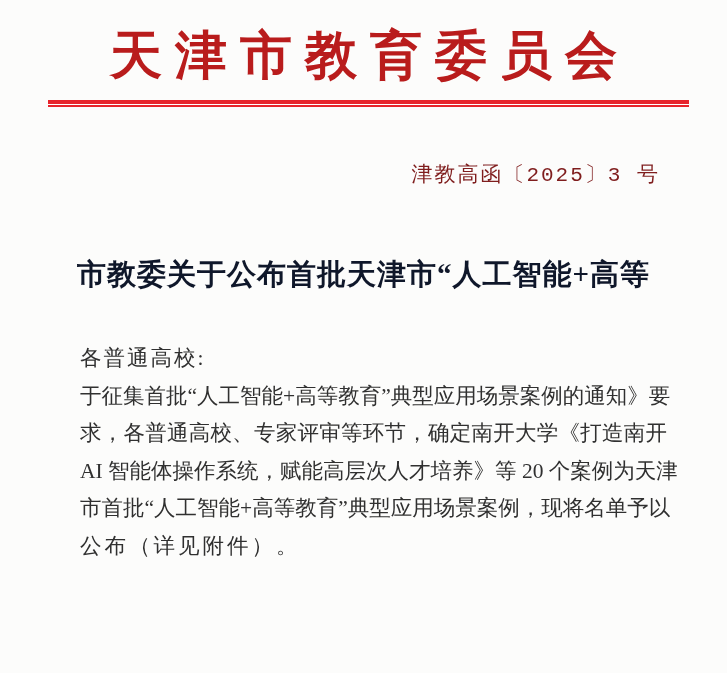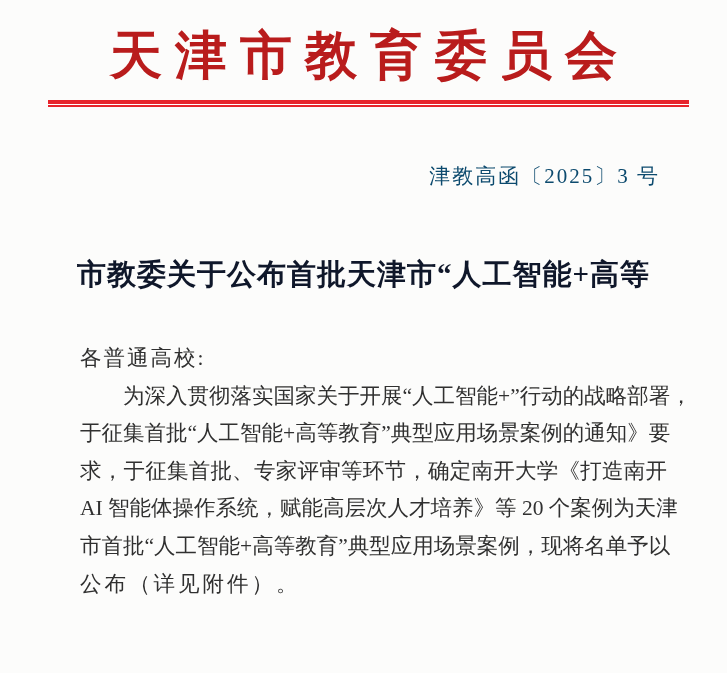--- a/index.html
+++ b/index.html
@@ -44,21 +44,22 @@
     background: #ffffff;
   }
   .doc-number {
     margin-top: 56px;
     height: 26px;
     line-height: 26px;
     text-align: right;
     padding-right: 67px;
     font-size: 21px;
     letter-spacing: 2px;
-    color: #0c4a6e;
+    color: #7f1d1d;
+    font-family: Liberation Mono, monospace;
   }
   .doc-title {
     margin-top: 64px;
     text-align: center;
     font-size: 29px;
     line-height: 43px;
     font-weight: bold;
     color: #0f172a;
     letter-spacing: 1px;
   }
@@ -95,19 +96,18 @@
 <div class="header-divider"></div>
 
 <div class="doc-number">津教高函〔2025〕3 号</div>
 
 <div class="doc-title">
   <div>市教委关于公布首批天津市“人工智能+高等</div>
 </div>
 
 <div class="doc-body">
   <div class="salutation">各普通高校:</div>
-  <div class="body-line first-line">为深入贯彻落实国家关于开展“人工智能+”行动的战略部署，</div>
   <div class="body-line">于征集首批“人工智能+高等教育”典型应用场景案例的通知》要</div>
-  <div class="body-line">求，于征集首批、专家评审等环节，确定南开大学《打造南开</div>
+  <div class="body-line">求，各普通高校、专家评审等环节，确定南开大学《打造南开</div>
   <div class="body-line">AI 智能体操作系统，赋能高层次人才培养》等 20 个案例为天津</div>
   <div class="body-line">市首批“人工智能+高等教育”典型应用场景案例，现将名单予以</div>
   <div class="body-line last-line">公布（详见附件）。</div>
 </div>
 
 </body></html>

